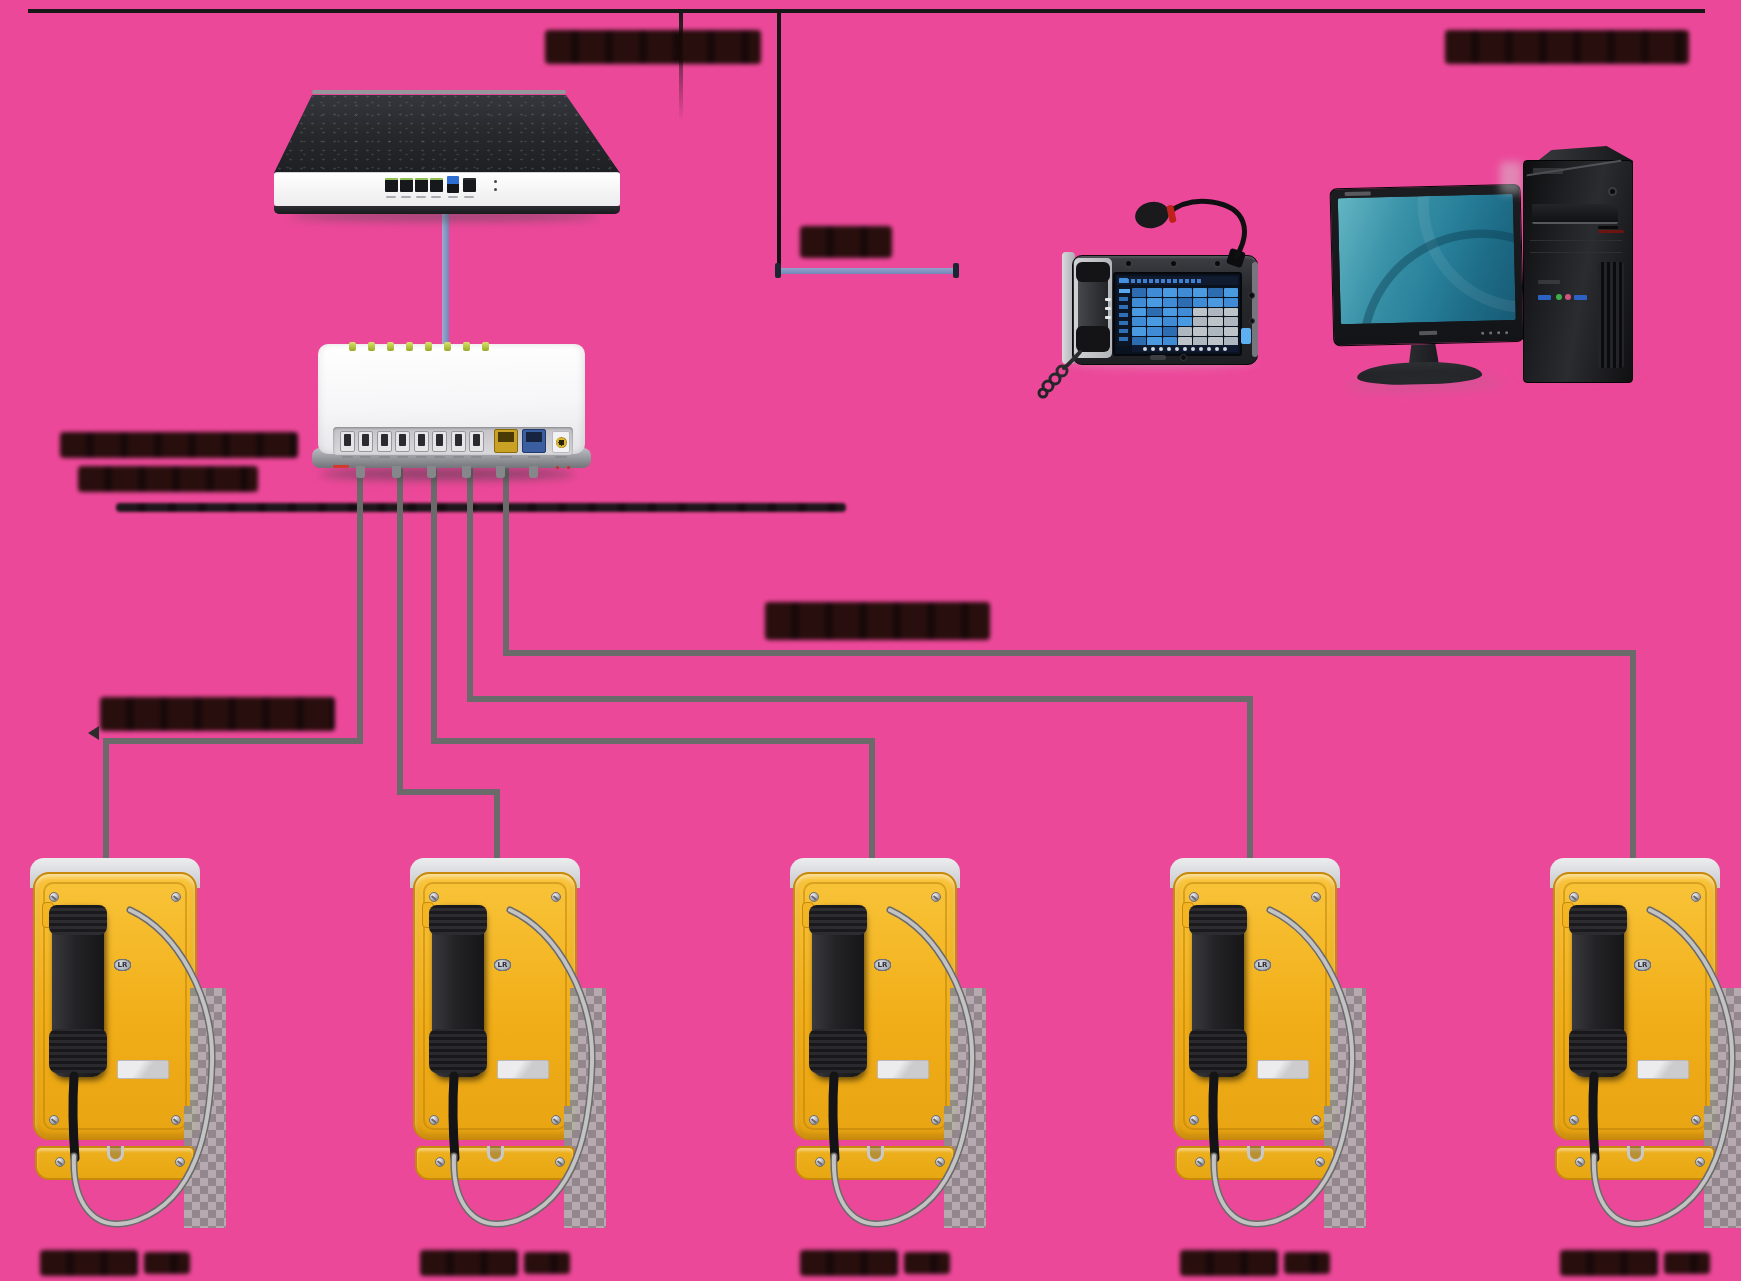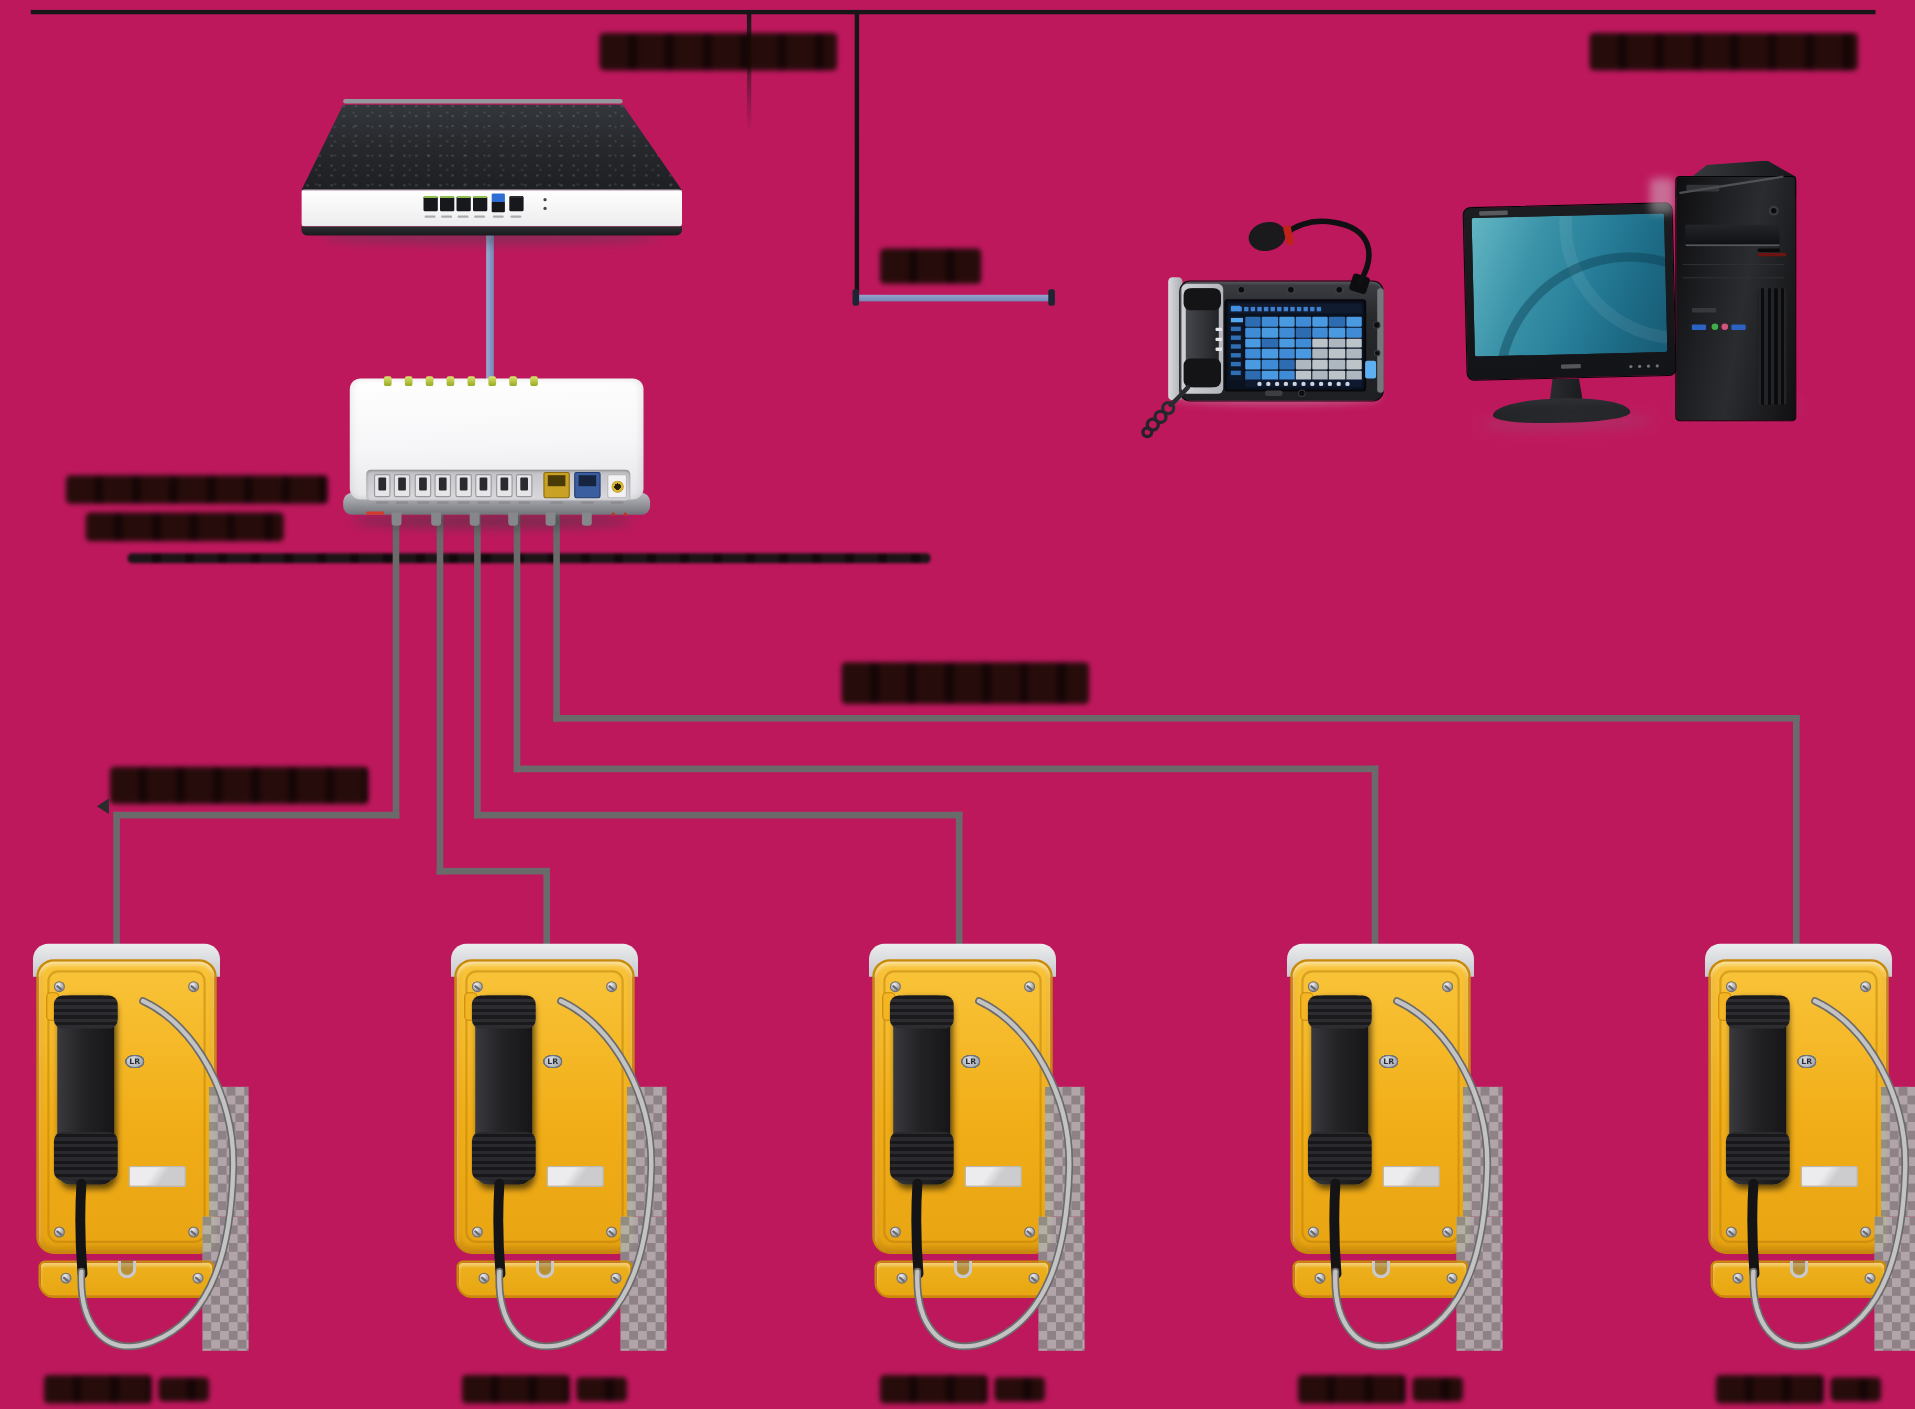--- a/index.html
+++ b/index.html
@@ -1,16 +1,16 @@
 <!DOCTYPE html>
 <html><head>
 <meta charset="utf-8">
 <style>
   html,body{margin:0;padding:0;background:#000;}
-  #stage{position:relative;width:1741px;height:1281px;background:#be185d;overflow:hidden;
+  #stage{position:relative;width:1741px;height:1281px;background:#ec4899;overflow:hidden;
          font-family:"DejaVu Sans",sans-serif;}
   #stage *{position:absolute;box-sizing:border-box;}
 
   
   .gline{background:#171717;}
   .ghost{border-radius:4px;filter:blur(2.2px);opacity:.95;
          background:repeating-linear-gradient(90deg,#1e0c06 0 26px,#0d0502 26px 34px);}
   .ghost.dk{background:repeating-linear-gradient(90deg,#141414 0 22px,#090909 22px 30px);}
   .ghost-arrow{width:0;height:0;border-style:solid;border-width:7px 11px 7px 0;
          border-color:transparent #2c2c2c transparent transparent;filter:blur(.5px);}

